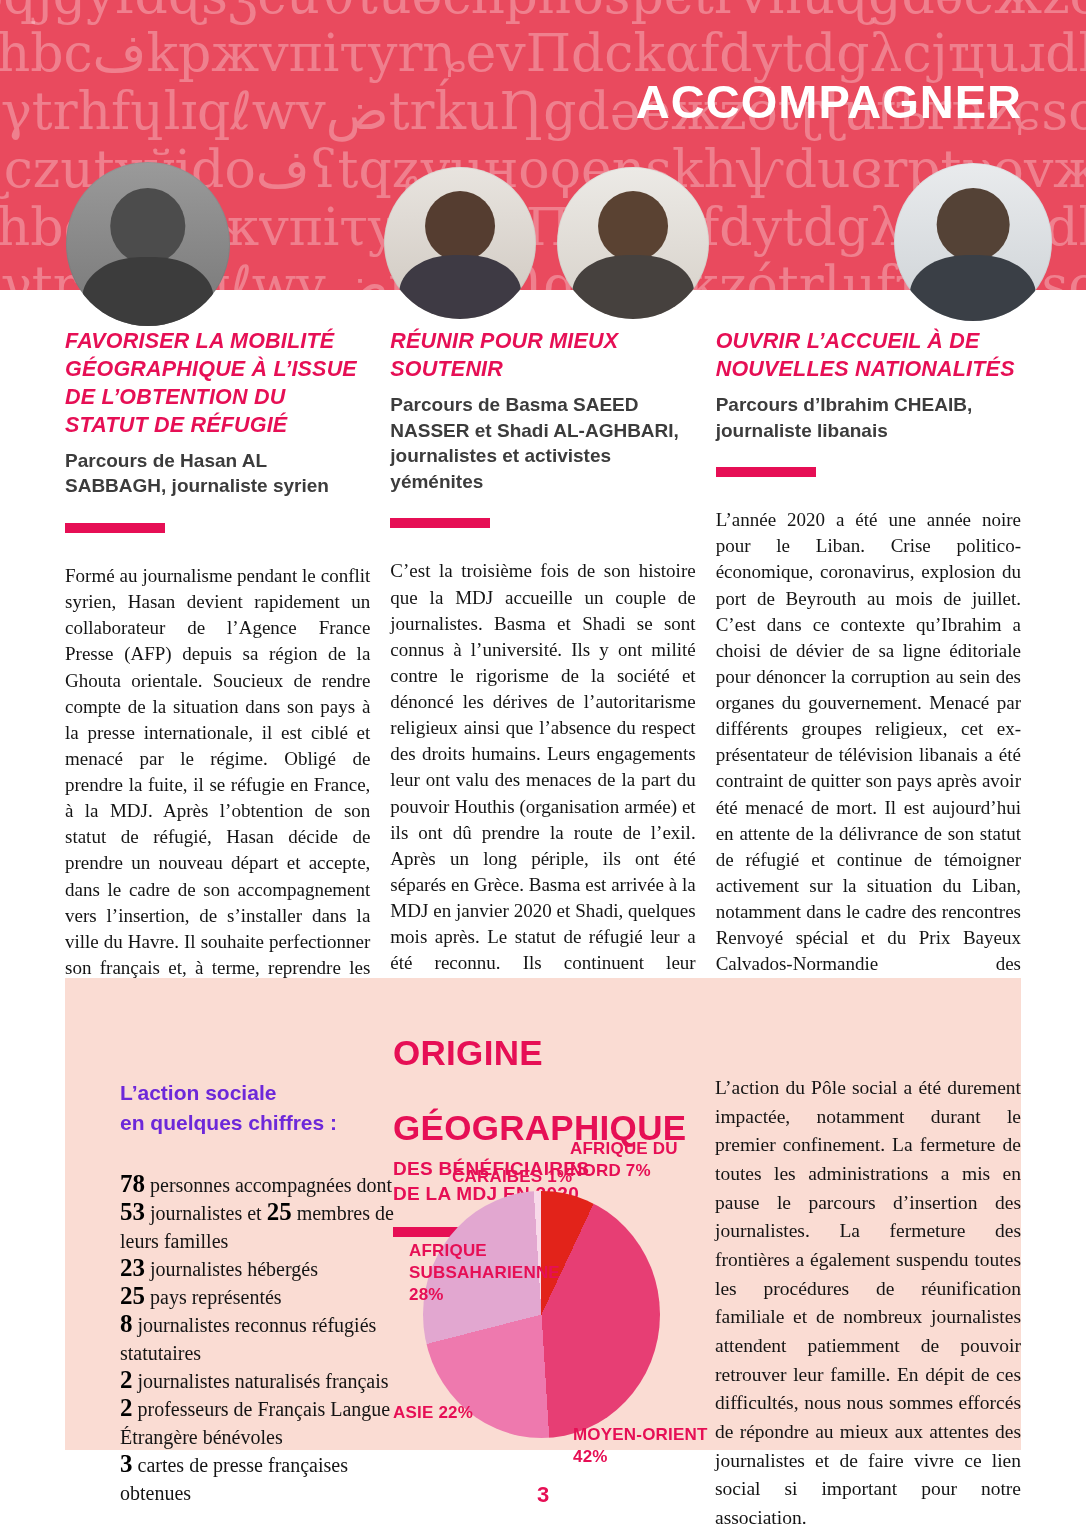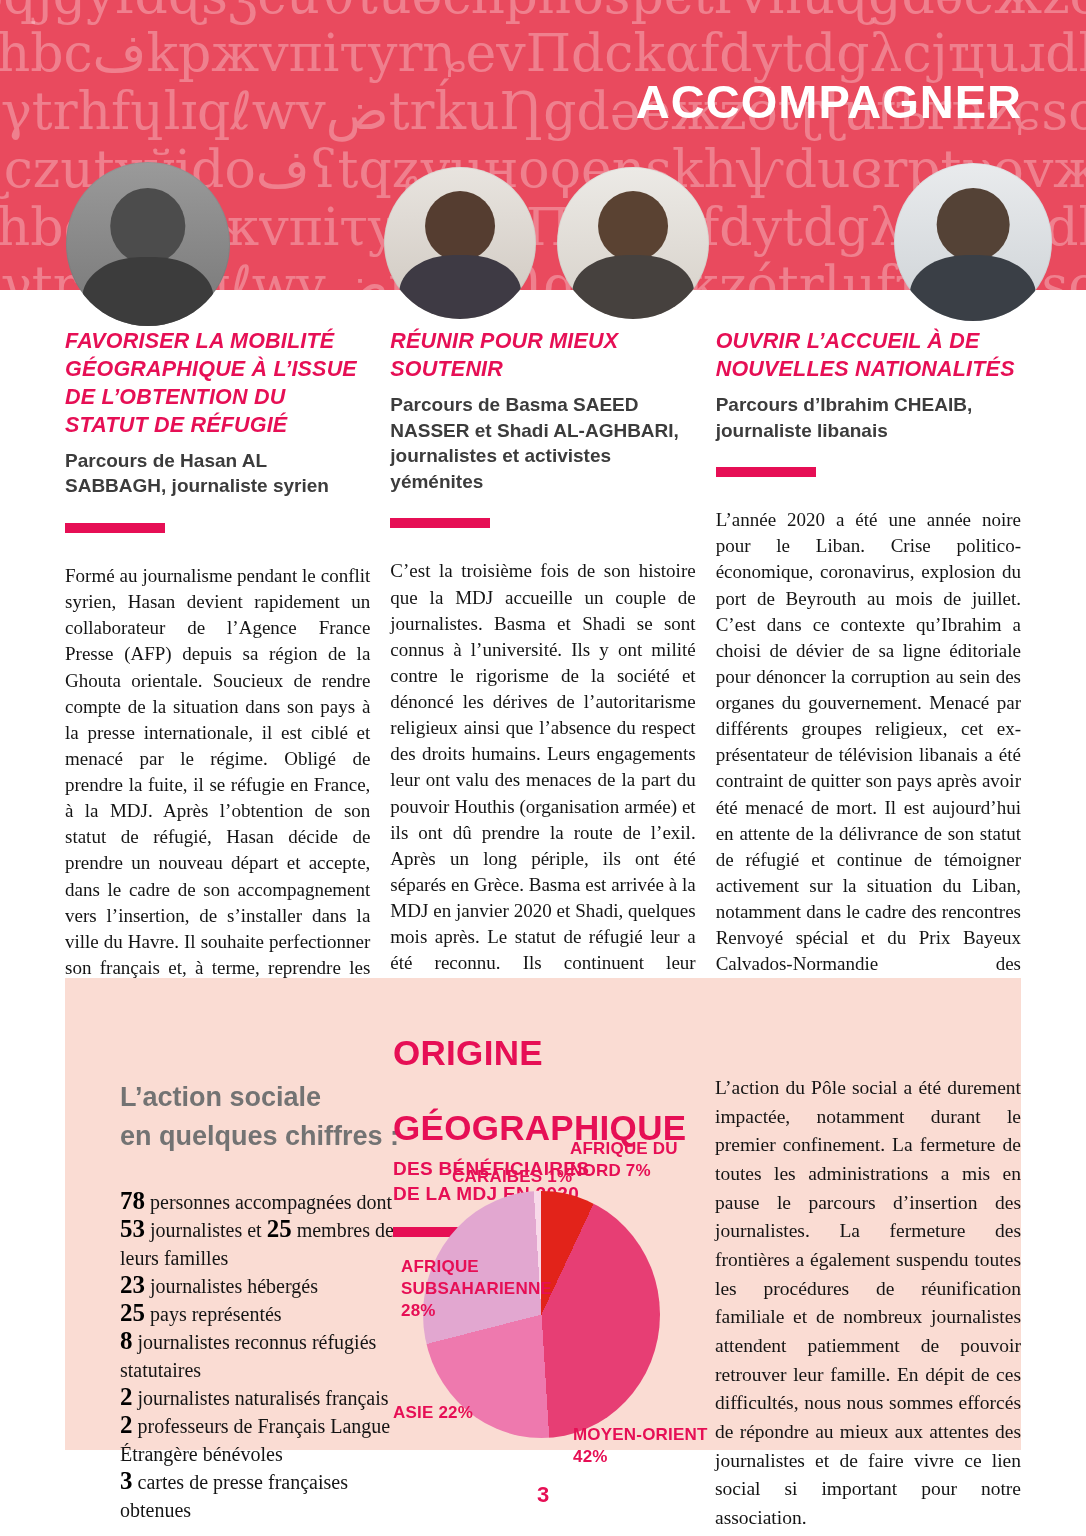--- a/index.html
+++ b/index.html
@@ -35,39 +35,39 @@
   .article{flex:1 1 0;min-width:0;}
   .article h3{margin:0;color:#e60f55;font-size:21.5px;font-weight:800;line-height:1.3;letter-spacing:0.2px;font-style:italic;}
   .article .sub{margin-top:8px;color:#3c3c3c;font-size:19px;font-weight:600;line-height:1.35;}
   .rule{width:100px;height:10px;background:#e60f55;margin-top:24px;}
   .article .body{margin-top:30px;font-family:"Liberation Serif","DejaVu Serif",serif;font-size:19px;
                  line-height:1.375;color:#141414;text-align:justify;}
 
   
   .panel{position:absolute;left:65px;top:978px;width:956px;height:472px;background:#fadcd3;}
   .stats{position:absolute;left:55px;top:100px;width:300px;}
-  .stats-title{color:#737373;font-size:27px;font-weight:700;line-height:1.45;}
+  .stats-title{color:#6d28d9;font-size:21px;font-weight:700;line-height:1.45;}
   .stats-list{margin-top:32px;font-family:"Liberation Serif","DejaVu Serif",serif;font-size:20px;
               line-height:1.4;color:#141414;}
   .stat-line{margin:0;}
   .stat-num{color:#000000;font-weight:700;font-size:25px;line-height:1;}
   .stat-txt{color:#141414;}
 
   .chart-head{position:absolute;left:328px;top:22px;width:340px;}
   .chart-t{color:#e60f55;font-size:35px;font-weight:800;line-height:1.22;letter-spacing:0.3px;margin-top:32px;}
   .chart-s{color:#e60f55;font-size:19px;font-weight:800;line-height:1.3;letter-spacing:0.3px;}
   .chart-s.first{margin-top:8px;}
   .chart-head .rule{margin-top:20px;}
 
   .pie{position:absolute;left:358px;top:213px;width:237px;height:247px;border-radius:50%;}
   .pie-label{position:absolute;color:#e60f55;font-size:17px;font-weight:800;line-height:1.3;
              white-space:pre-line;letter-spacing:0.2px;}
   .lab-caraibes{left:387px;top:188px;}
   .lab-nord{left:505px;top:160px;}
-  .lab-subsaharienne{left:336px;top:262px;margin-top:16px;}
+  .lab-subsaharienne{left:344px;top:262px;}
   .lab-asie{left:328px;top:424px;}
   .lab-moyen{left:508px;top:446px;}
 
   .panel-text{position:absolute;left:650px;top:96px;width:306px;
               font-family:Liberation Serif, serif;font-size:19.5px;line-height:1.47;
               color:#141414;text-align:justify;}
 
   .page-number{position:absolute;left:0;top:1482px;width:1086px;text-align:center;color:#e60f55;
                font-size:22px;font-weight:800;}
 </style>

